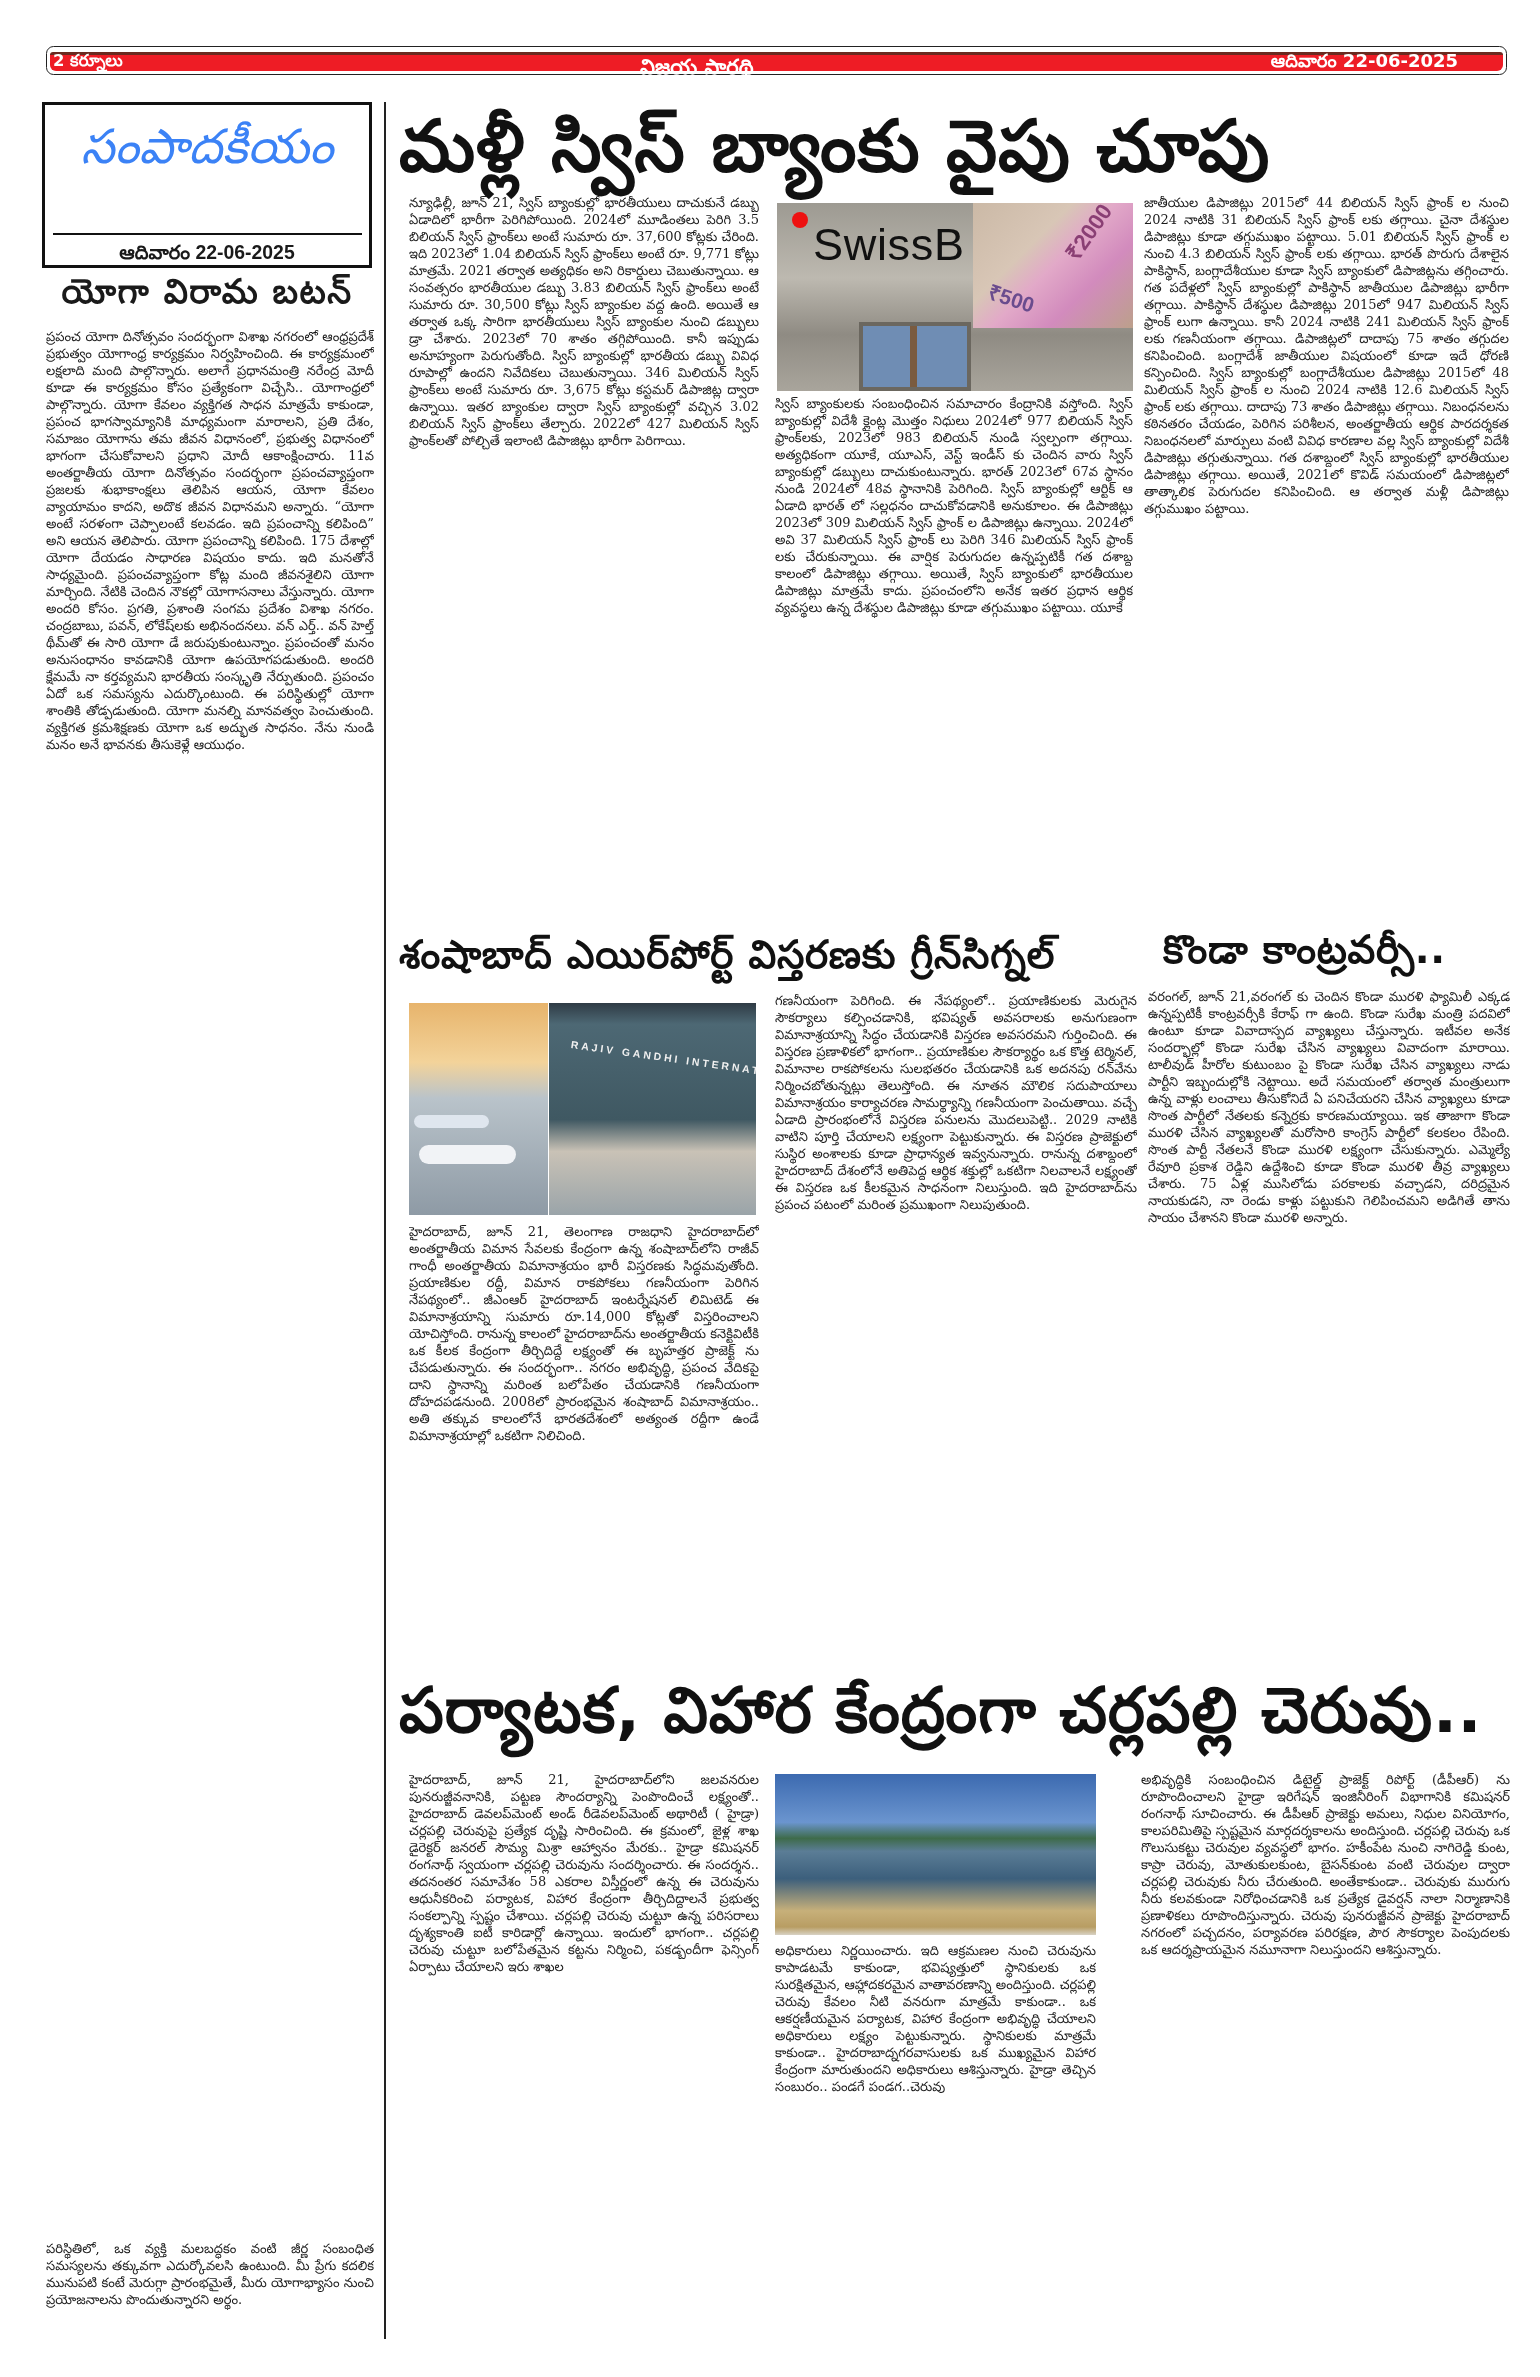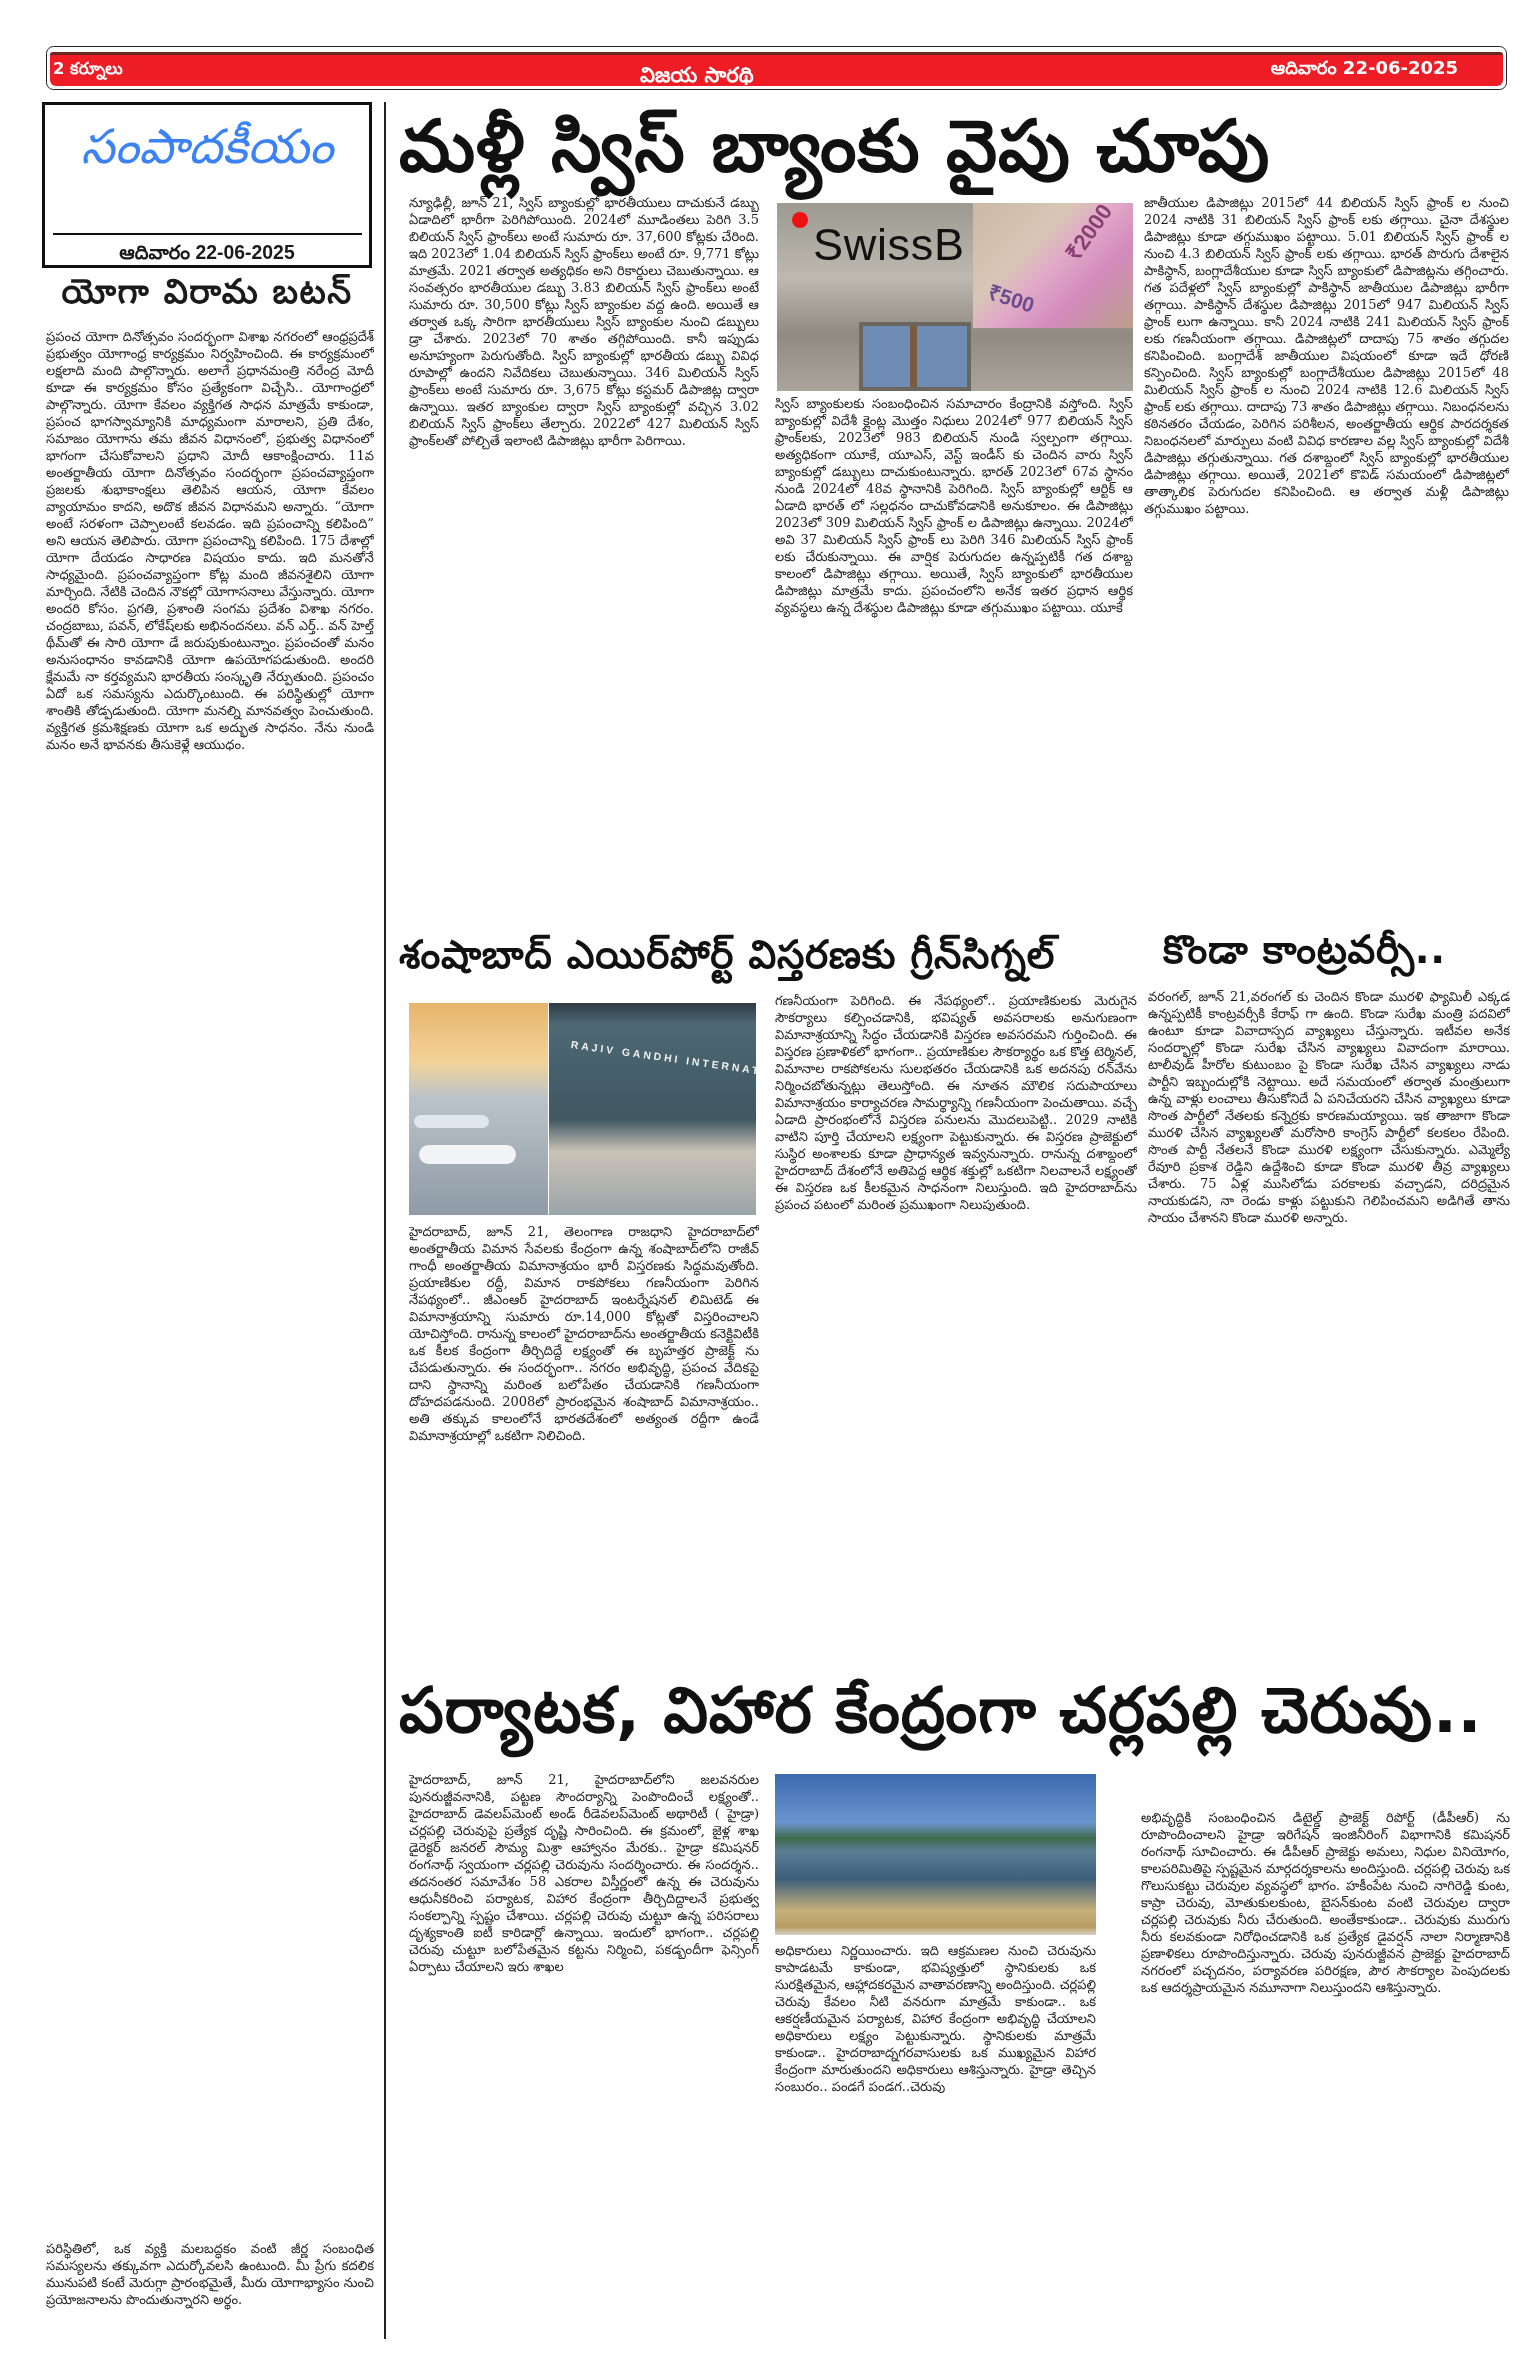--- a/index.html
+++ b/index.html
@@ -1,20 +1,20 @@
 <!DOCTYPE html>
 <html style="font-size:12px"><head>
 <meta charset="utf-8">
 <style>
   * { box-sizing: border-box; margin: 0; padding: 0; }
   html, body { width: 1541px; height: 2377px; background: #ffffff; overflow: hidden; }
   body { position: relative; font-family: "DejaVu Serif", serif; color: #1a1a1a; }
 
   .masthead {
-    position: absolute; left: 46px; top: 46px; width: 1461px; height: 44px;
+    position: absolute; left: 46px; top: 46px; width: 1461px; height: 29px;
     border: 1.5px solid #222; border-radius: 7.5px; padding: 4.5px 3px 3px 3px; background: #fff;
   }
   .masthead-bar {
     width: 100%; height: 100%; background: #ee1c25; border-top: 3px solid #6b2a20;
     border-radius: 3px 3px 6px 6px; display: flex; align-items: center; justify-content: space-between;
     padding: 0 45px 0 3px; color: #fff; font-family: "DejaVu Sans", sans-serif; font-weight: bold;
   }
   .mh-left { font-size: 16.4px; }
   .mh-center { font-size: 21px; margin-top: 14px; }
   .mh-right { font-size: 18px; }
@@ -151,16 +151,16 @@
 </div>
 
 <div class="headline h-lake">పర్యాటక, విహార కేంద్రంగా చర్లపల్లి చెరువు..</div>
 <div class="col" style="left:409px; top:1771px; width:350px; height:522px; overflow:hidden;">
   <p>హైదరాబాద్, జూన్ 21, హైదరాబాద్‌లోని జలవనరుల పునరుజ్జీవనానికి, పట్టణ సౌందర్యాన్ని పెంపొందించే లక్ష్యంతో.. హైదరాబాద్ డెవలప్‌మెంట్ అండ్ రీడెవలప్‌మెంట్ అథారిటీ ( హైడ్రా) చర్లపల్లి చెరువుపై ప్రత్యేక దృష్టి సారించింది. ఈ క్రమంలో, జైళ్ల శాఖ డైరెక్టర్ జనరల్ సౌమ్య మిశ్రా ఆహ్వానం మేరకు.. హైడ్రా కమిషనర్ రంగనాథ్ స్వయంగా చర్లపల్లి చెరువును సందర్శించారు. ఈ సందర్శన.. తదనంతర సమావేశం 58 ఎకరాల విస్తీర్ణంలో ఉన్న ఈ చెరువును ఆధునీకరించి పర్యాటక, విహార కేంద్రంగా తీర్చిదిద్దాలనే ప్రభుత్వ సంకల్పాన్ని స్పష్టం చేశాయి. చర్లపల్లి చెరువు చుట్టూ ఉన్న పరిసరాలు దృశ్యకాంతి ఐటీ కారిడార్లో ఉన్నాయి. ఇందులో భాగంగా.. చర్లపల్లి చెరువు చుట్టూ బలోపేతమైన కట్టను నిర్మించి, పకడ్బందీగా ఫెన్సింగ్ ఏర్పాటు చేయాలని ఇరు శాఖల</p>
 </div>
 <div class="photo lake-photo"></div>
 <div class="col" style="left:775px; top:1942px; width:321px; height:350px; overflow:hidden;">
   <p>అధికారులు నిర్ణయించారు. ఇది ఆక్రమణల నుంచి చెరువును కాపాడటమే కాకుండా, భవిష్యత్తులో స్థానికులకు ఒక సురక్షితమైన, ఆహ్లాదకరమైన వాతావరణాన్ని అందిస్తుంది. చర్లపల్లి చెరువు కేవలం నీటి వనరుగా మాత్రమే కాకుండా.. ఒక ఆకర్షణీయమైన పర్యాటక, విహార కేంద్రంగా అభివృద్ధి చేయాలని అధికారులు లక్ష్యం పెట్టుకున్నారు. స్థానికులకు మాత్రమే కాకుండా.. హైదరాబాద్నగరవాసులకు ఒక ముఖ్యమైన విహార కేంద్రంగా మారుతుందని అధికారులు ఆశిస్తున్నారు. హైడ్రా తెచ్చిన సంబురం.. పండగే పండగ..చెరువు</p>
 </div>
-<div class="col" style="left:1141px; top:1771px; width:369px; height:522px; overflow:hidden;margin-top:38px;">
+<div class="col" style="left:1141px; top:1771px; width:369px; height:522px; overflow:hidden;">
   <p>అభివృద్ధికి సంబంధించిన డిటైల్డ్ ప్రాజెక్ట్ రిపోర్ట్ (డీపీఆర్) ను రూపొందించాలని హైడ్రా ఇరిగేషన్ ఇంజినీరింగ్ విభాగానికి కమిషనర్ రంగనాథ్ సూచించారు. ఈ డీపీఆర్ ప్రాజెక్టు అమలు, నిధుల వినియోగం, కాలపరిమితిపై స్పష్టమైన మార్గదర్శకాలను అందిస్తుంది. చర్లపల్లి చెరువు ఒక గొలుసుకట్టు చెరువుల వ్యవస్థలో భాగం. హకీంపేట నుంచి నాగిరెడ్డి కుంట, కాప్రా చెరువు, మోతుకులకుంట, బైసన్‌కుంట వంటి చెరువుల ద్వారా చర్లపల్లి చెరువుకు నీరు చేరుతుంది. అంతేకాకుండా.. చెరువుకు మురుగు నీరు కలవకుండా నిరోధించడానికి ఒక ప్రత్యేక డైవర్షన్ నాలా నిర్మాణానికి ప్రణాళికలు రూపొందిస్తున్నారు. చెరువు పునరుజ్జీవన ప్రాజెక్టు హైదరాబాద్ నగరంలో పచ్చదనం, పర్యావరణ పరిరక్షణ, పౌర సౌకర్యాల పెంపుదలకు ఒక ఆదర్శప్రాయమైన నమూనాగా నిలుస్తుందని ఆశిస్తున్నారు.</p>
 </div>
 
 
 </body></html>

